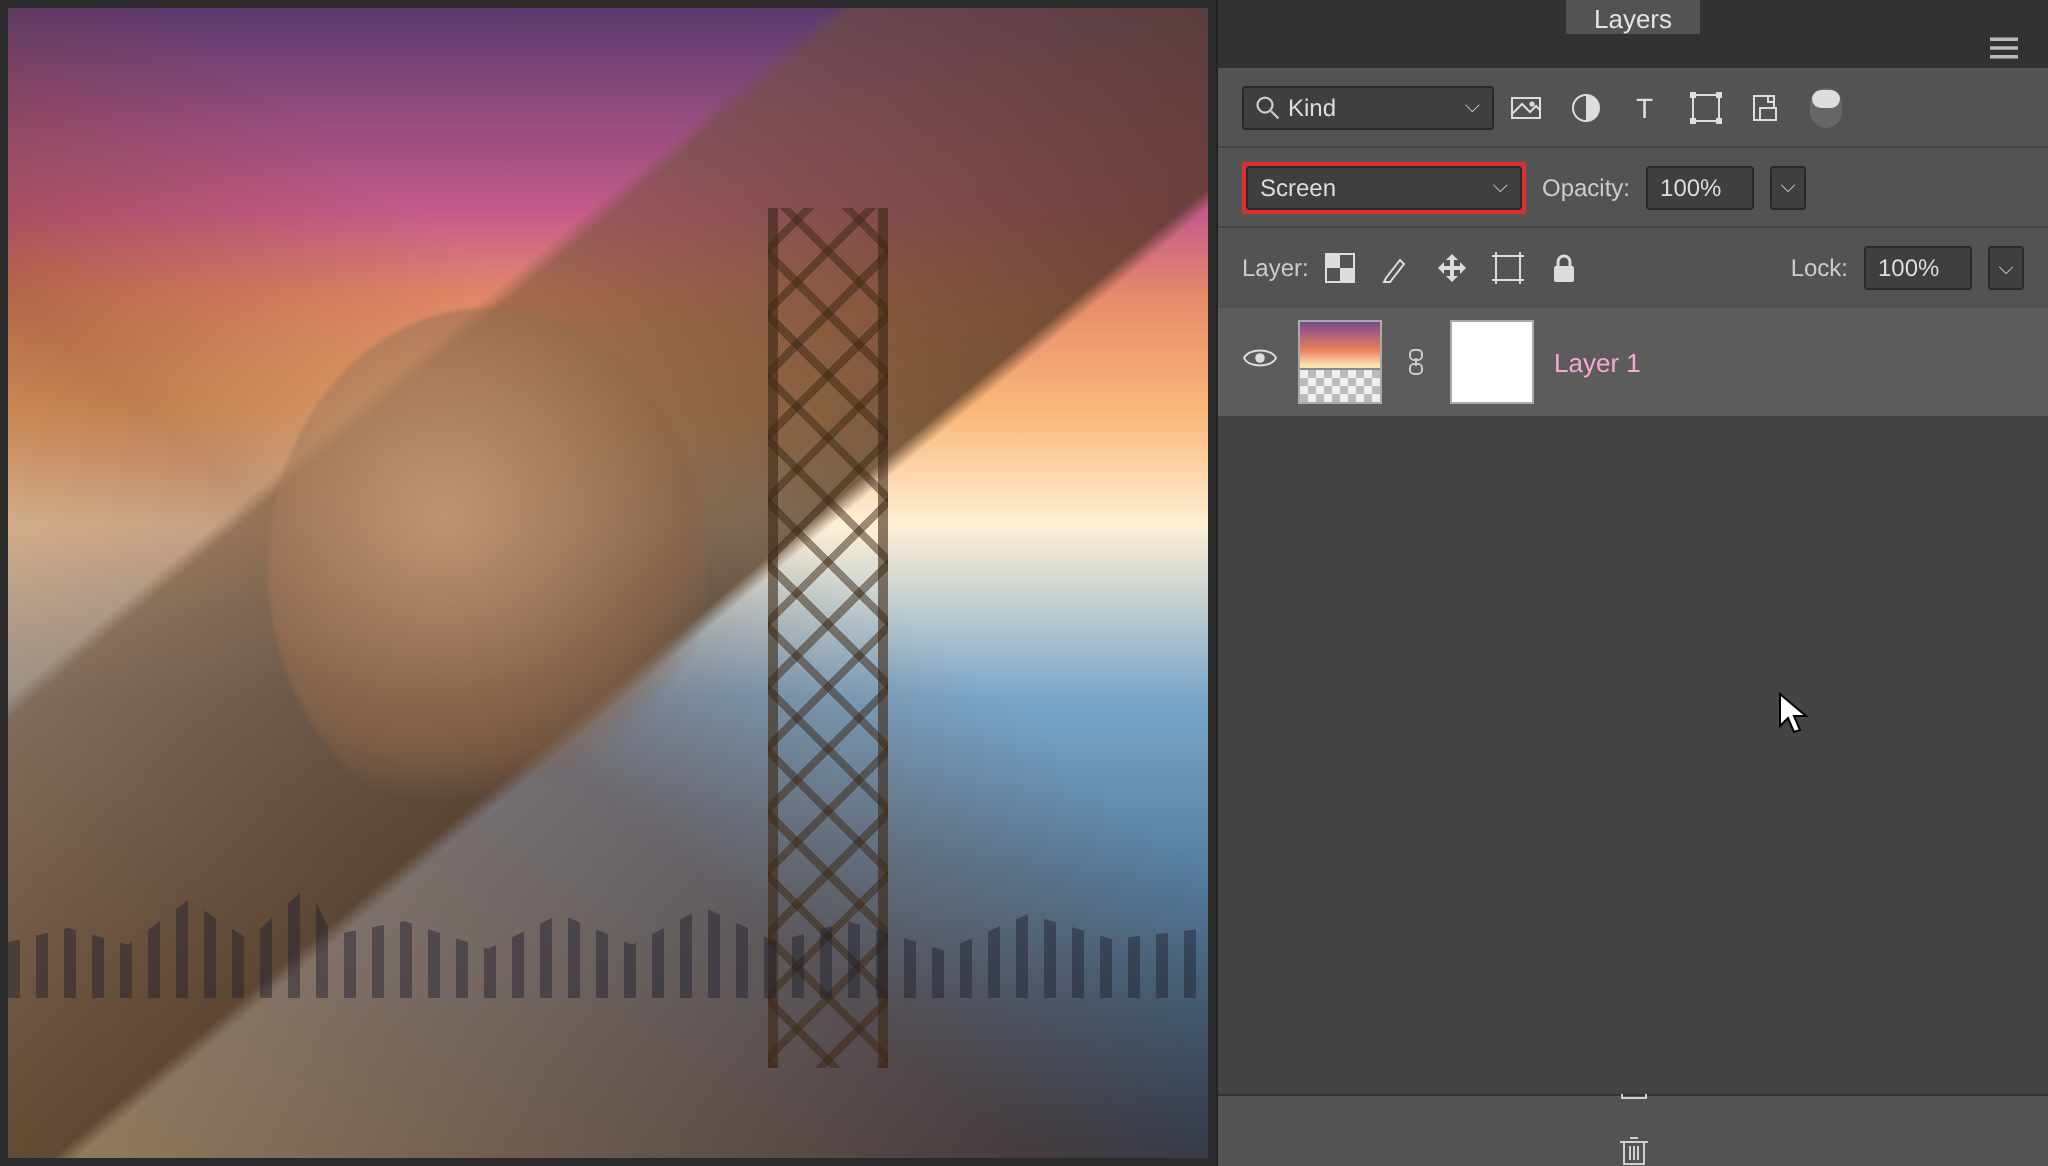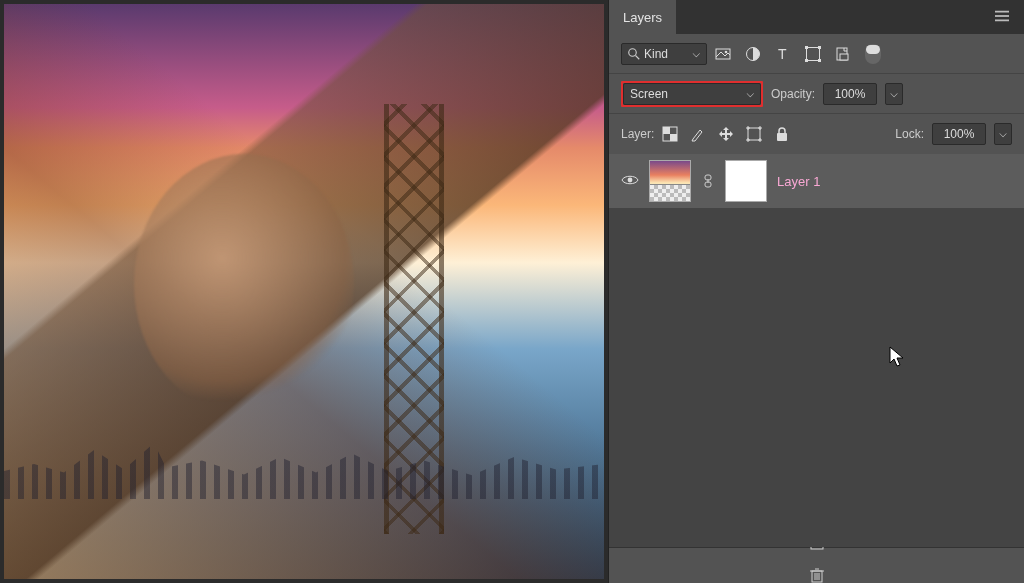--- a/index.html
+++ b/index.html
@@ -26,36 +26,36 @@
     background: repeating-linear-gradient(90deg, rgba(30,30,45,0.45) 0 6px, transparent 6px 14px);
     clip-path: polygon(0 60%, 5% 50%, 10% 62%, 15% 30%, 20% 58%, 25% 20%, 27% 55%, 33% 45%, 40% 65%, 46% 40%, 52% 62%, 58% 35%, 64% 60%, 70% 45%, 78% 66%, 85% 40%, 92% 58%, 100% 50%, 100% 100%, 0 100%);
   }
   .face-overlay {
     position:absolute; left:130px; top:150px; width:220px; height:260px;
     border-radius: 50%;
     background: radial-gradient(circle at 40% 40%, rgba(200,155,120,0.85) 0%, rgba(140,100,70,0.55) 60%, transparent 70%);
     filter: blur(1px);
   }
   .layers-panel { flex: 1; display: flex; flex-direction: column; background: #535353; border-left: 1px solid #222; }
-  .panel-header { background: #323232; height: 34px; display: flex; align-items: center; }
+  .panel-header { background: #323232; height: 34px; display: flex; align-items: center; flex-direction: column; }
   .panel-tab { background: #535353; height: 100%; padding: 0 14px; display: flex; align-items: center; font-size: 13px; color: #e4e4e4; border-top: 1px solid #535353; }
   .panel-menu { margin-left: auto; padding: 0 14px; color: #bbb; font-size: 14px; cursor: pointer; }
   .panel-row { display: flex; align-items: center; gap: 8px; padding: 6px 12px; border-bottom: 1px solid #444; height: 40px; }
   .panel-row.lock-row { border-bottom: none; }
   .dropdown { background: #3f3f3f; border: 1px solid #2a2a2a; color: #ddd; font-size: 12px; display: flex; align-items: center; padding: 3px 6px; border-radius: 2px; cursor: pointer; }
   .dropdown .chev { margin-left: auto; font-size: 10px; color: #ccc; }
-  .filter-dd { width: 86px; }
+  .filter-dd { width: 126px; }
   .blend-dd { width: 138px; }
   .blend-highlight { border: 2px solid #e02e2e; padding: 0; border-radius: 1px; }
   .blend-highlight .dropdown { border: 1px solid #2a2a2a; }
   .icon-row { display: flex; gap: 14px; color: #ddd; align-items: center; }
   .icon-btn { width: 16px; height: 16px; display:inline-flex; align-items:center; justify-content:center; cursor:pointer; fill:#ddd; color:#ddd; }
   .icon-btn svg { width:16px; height:16px; }
   .label12 { font-size: 12px; color: #ccc; }
-  .value-box { background: #3f3f3f; border: 1px solid #2a2a2a; color:#ddd; font-size:12px; padding:3px 6px; width: 54px; text-align:center; border-radius:2px; }
+  .value-box { background: #3f3f3f; border: 1px solid #2a2a2a; color:#ddd; font-size:12px; padding:3px 6px; width: 54px; text-align:left; border-radius:2px; }
   .small-chev { width: 18px; height: 22px; background:#3f3f3f; border:1px solid #2a2a2a; display:flex; align-items:center; justify-content:center; font-size:10px; cursor:pointer; border-radius:2px; color:#ccc; }
   .layer-list { flex: 1; background:#444; overflow:auto; position:relative; }
   .layer-item { display:flex; align-items:center; gap:10px; padding:6px 12px; height:54px; }
   .layer-item.selected { background:#5c5c5c; }
   .vis-eye { width:18px; text-align:center; cursor:pointer; color:#ddd; }
   .thumb { width:42px; height:42px; border:1px solid #aaa; background:#222; position:relative; }
   .thumb.sky { background: linear-gradient(to bottom,#7a4a8a 0%,#e98060 35%,#fde7b5 55%,#6da1c4 100%); }
   .thumb.sky::after { content:""; position:absolute; left:0; right:0; bottom:0; height:16px;
     background: repeating-conic-gradient(#bbb 0 25%, #eee 0 50%) 0 0/8px 8px;
     border-top:1px solid #888;}

